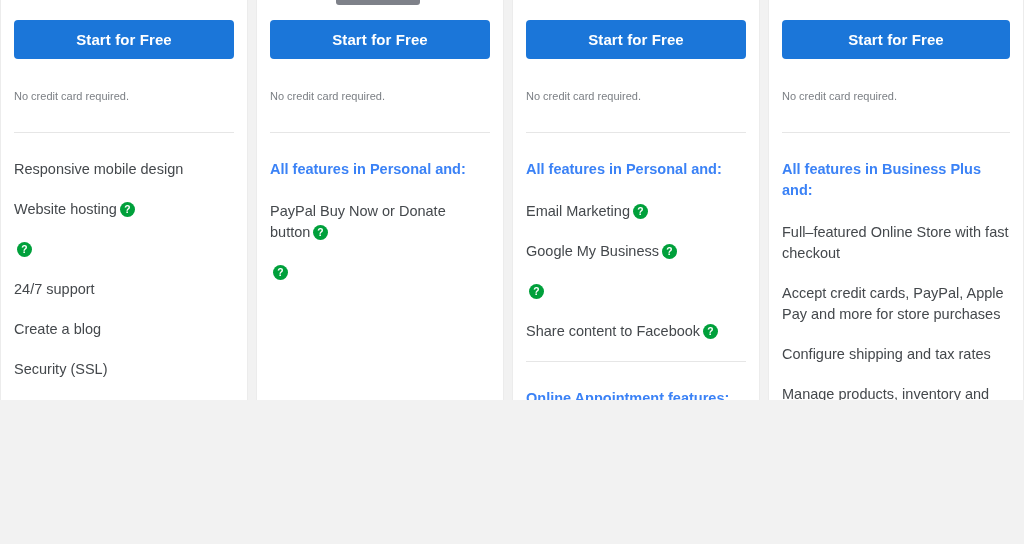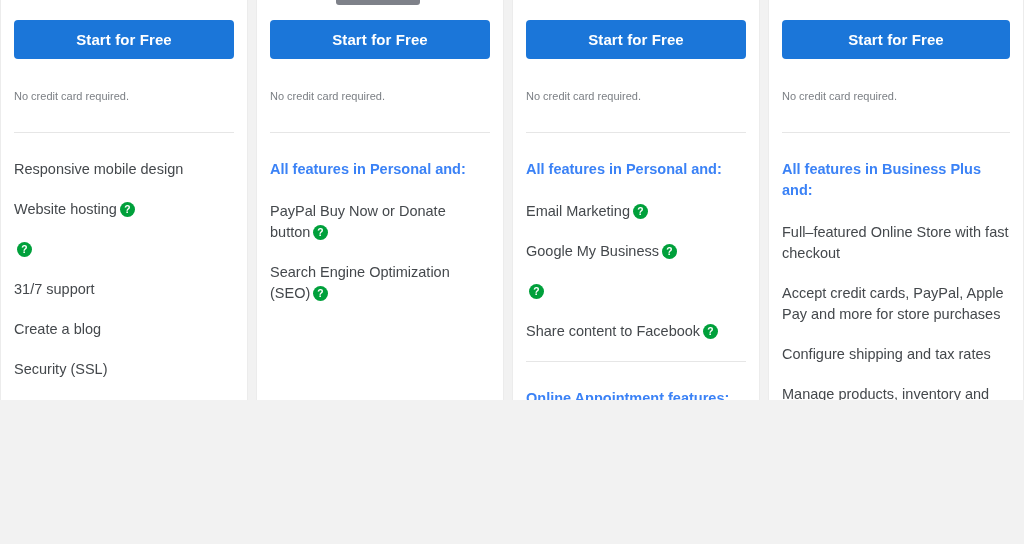--- a/index.html
+++ b/index.html
@@ -131,36 +131,36 @@
       <div class="features">
         <div class="feature"><span>Responsive mobile design</span></div>
         <div class="feature"><span>Website hosting</span><span class="help-icon"><svg viewBox="0 0 16 16" xmlns="http://www.w3.org/2000/svg">
               <circle cx="8" cy="8" r="8" fill="#00a03b"></circle>
               <text x="8" y="12.2" text-anchor="middle" font-family="Liberation Sans, sans-serif" font-size="11" font-weight="bold" fill="#ffffff">?</text>
             </svg></span></div>
         <div class="feature"><span class="help-icon"><svg viewBox="0 0 16 16" xmlns="http://www.w3.org/2000/svg">
               <circle cx="8" cy="8" r="8" fill="#00a03b"></circle>
               <text x="8" y="12.2" text-anchor="middle" font-family="Liberation Sans, sans-serif" font-size="11" font-weight="bold" fill="#ffffff">?</text>
             </svg></span></div>
-        <div class="feature"><span>31/7 support</span></div>
+        <div class="feature"><span>24/7 support</span></div>
         <div class="feature"><span>Create a blog</span></div>
         <div class="feature"><span>Security (SSL)</span></div>
       </div>
     </div>
     <div class="card">
       <button class="cta-button" style="background: rgb(27, 118, 217);">Start for Free</button>
       <div class="note">No credit card required.</div>
       <div class="divider"></div>
       <div class="features">
         <div class="feature heading"><span>All features in Personal and:</span></div>
         <div class="feature"><span>PayPal Buy Now or Donate button</span><span class="help-icon"><svg viewBox="0 0 16 16" xmlns="http://www.w3.org/2000/svg">
               <circle cx="8" cy="8" r="8" fill="#00a03b"></circle>
               <text x="8" y="12.2" text-anchor="middle" font-family="Liberation Sans, sans-serif" font-size="11" font-weight="bold" fill="#ffffff">?</text>
             </svg></span></div>
-        <div class="feature"><span>Search Engine Optimization (SEO)</span><span class="help-icon"><svg viewBox="0 0 16 16" xmlns="http://www.w3.org/2000/svg">
+        <div class="feature"><span class="help-icon"><svg viewBox="0 0 16 16" xmlns="http://www.w3.org/2000/svg">
               <circle cx="8" cy="8" r="8" fill="#00a03b"></circle>
               <text x="8" y="12.2" text-anchor="middle" font-family="Liberation Sans, sans-serif" font-size="11" font-weight="bold" fill="#ffffff">?</text>
             </svg></span></div>
       </div>
     </div>
     <div class="card">
       <button class="cta-button" style="background: rgb(27, 118, 217);">Start for Free</button>
       <div class="note">No credit card required.</div>
       <div class="divider"></div>
       <div class="features">

